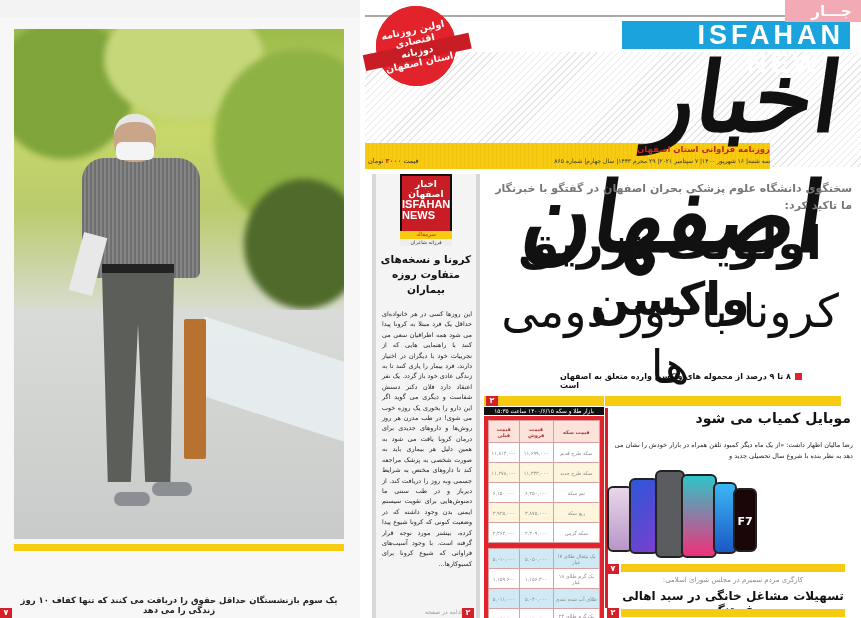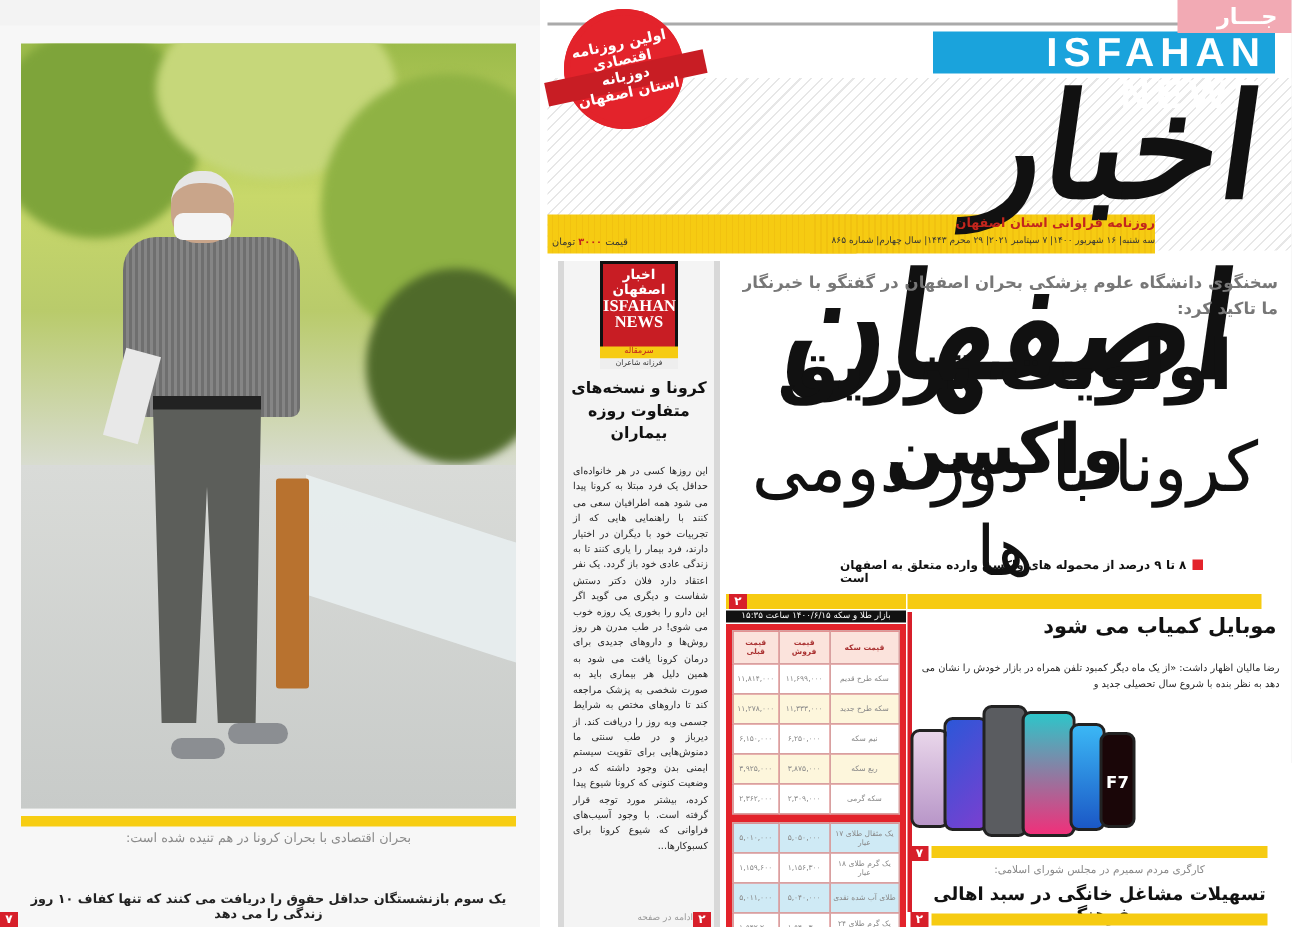--- a/index.html
+++ b/index.html
@@ -44,21 +44,21 @@
   .tagline{position:absolute;left:240px;top:144px;width:170px;text-align:right;font-size:8.5px;font-weight:bold;color:#c3261d;direction:rtl}
   .dateline{position:absolute;left:190px;top:157px;width:220px;text-align:right;font-size:6px;color:#333;direction:rtl;white-space:nowrap}
   .price{position:absolute;left:8px;top:157px;font-size:6.5px;color:#333;direction:rtl}
   .price b{color:#c3261d}
 
   
   .edit{position:absolute;left:12px;top:174px;width:108px;height:444px;background:#d8d8d8}
   .edit .inner{position:absolute;left:4px;top:0;width:100px;height:444px;background:#f4f4f4}
   .edit .box{position:absolute;left:24px;top:0;width:52px;height:62px;background:#c81d24;border:2px solid #111}
   .edit .box .fa{color:#fff;font-size:9px;text-align:center;direction:rtl;margin-top:3px;font-weight:bold}
-  .edit .box .en{color:#fff;font-family:Liberation Serif, serif;font-weight:bold;font-size:11px;text-align:center;line-height:11px}
+  .edit .box .en{color:#fff;font-family:Liberation Sans, sans-serif;font-weight:bold;font-size:11px;text-align:left;line-height:11px}
   .edit .tag1{position:absolute;left:24px;top:57px;width:52px;height:8px;background:#f6cb12;font-size:5.5px;text-align:center;color:#c3261d;direction:rtl}
   .edit .tag2{position:absolute;left:24px;top:65px;width:52px;height:7px;background:#eee;font-size:5px;text-align:center;color:#333;direction:rtl}
   .edit .title{position:absolute;left:0;top:78px;width:100px;text-align:center;font-size:10.5px;font-weight:bold;color:#111;direction:rtl;line-height:15px}
   .edit .body{position:absolute;left:6px;top:135px;width:90px;font-size:6.4px;color:#222;direction:rtl;text-align:justify;line-height:10.4px}
   .edit .cont{position:absolute;left:4px;top:434px;width:96px;font-size:6px;color:#999;direction:rtl;text-align:right;padding-right:14px}
   .edit .cont .num{position:absolute;right:2px;top:0}
 
   
   .kicker-main{position:absolute;left:130px;top:180px;width:362px;text-align:right;font-size:11px;color:#777;direction:rtl;line-height:17px;font-weight:bold}
   .head1{position:absolute;left:125px;top:215px;width:370px;text-align:center;font-size:46px;font-weight:bold;color:#111;direction:rtl;line-height:56px;letter-spacing:-1px}
@@ -114,21 +114,20 @@
         <div class="pants"></div>
         <div class="belt"></div>
         <div class="bag"></div>
         <div class="head"></div>
         <div class="mask"></div>
         <div class="shoe1"></div>
         <div class="shoe2"></div>
       </div>
     </div>
     <div class="yellowbar"></div>
-    <div class="kicker">بحران اقتصادی با بحران کرونا در هم تنیده شده است:</div>
     <div class="sub">یک سوم بازنشستگان حداقل حقوق را دریافت می کنند که تنها کفاف ۱۰ روز زندگی را می دهد</div>
     <div class="pagenum" style="left:0;top:591px">۷</div>
   </div>
 
   <div class="right">
     <div class="mast-stripes"></div>
     <div class="topline"></div>
     <div class="en-banner">ISFAHAN NEWS</div>
     <div class="jaras">جـــار</div>
     <div class="yellowstrip"></div>

